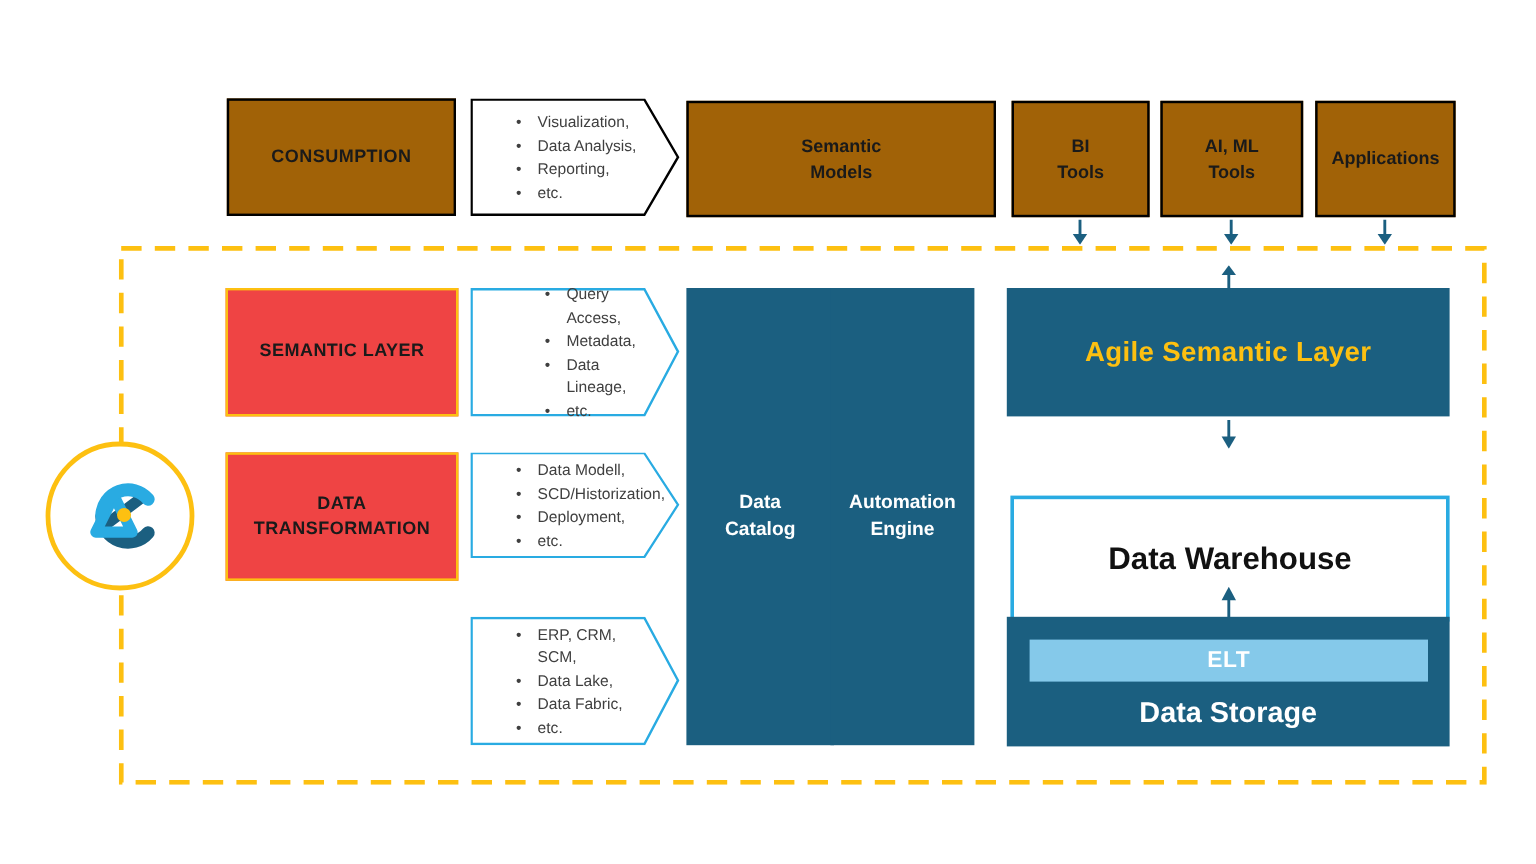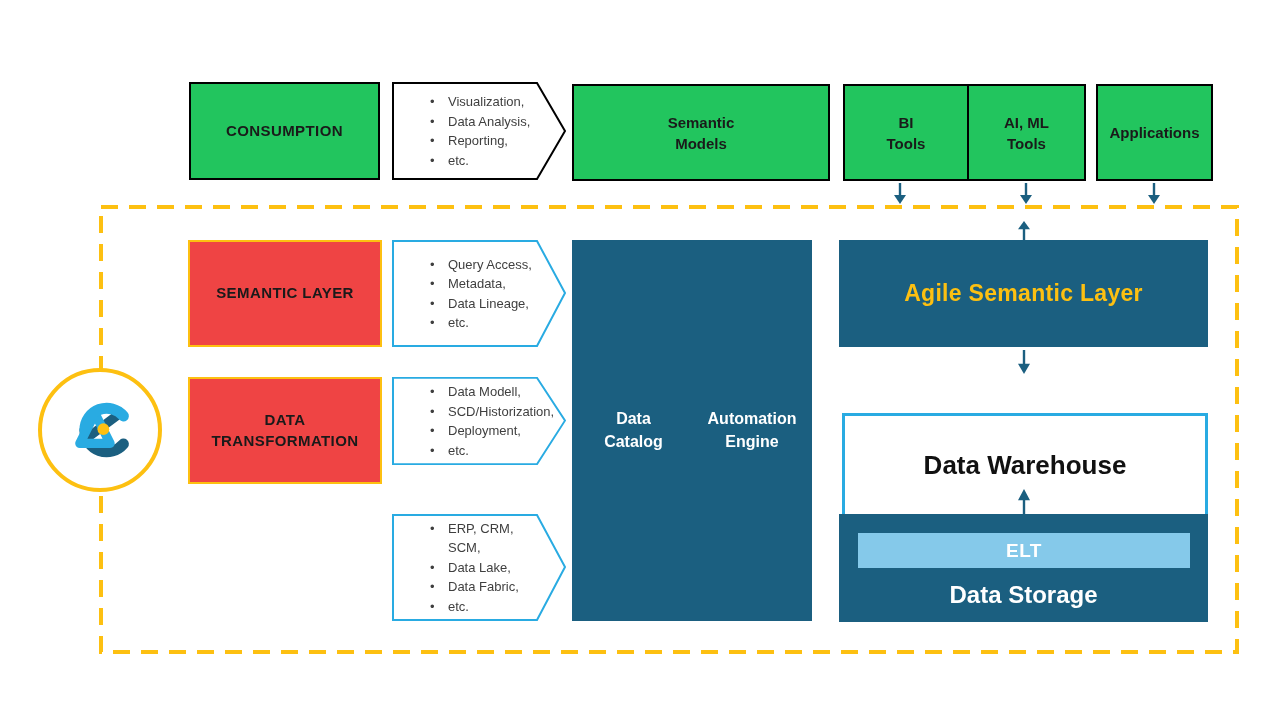--- a/index.html
+++ b/index.html
@@ -12,21 +12,21 @@
   }
   html,body{margin:0;padding:0;background:#fff;}
   .stage{
     position:relative;width:1280px;height:720px;background:#fff;
     font-family:"Liberation Sans",sans-serif;overflow:hidden;
   }
   .abs{position:absolute;box-sizing:border-box;}
   .flexc{display:flex;align-items:center;justify-content:center;text-align:center;}
   .pre{white-space:pre-line;}
 
-  .outline-black{border:2px solid #000;background:#22c55e;}
+  .outline-black{border:2px solid #000;background:#a16207;}
   .outline-gold{border:2px solid var(--gold);background:#ef4444;}
   .outline-sky{border:3px solid var(--sky);background:#fff;}
 
   .h-caps{font-weight:bold;font-size:15px;letter-spacing:.4px;color:var(--ink);line-height:1.35;}
   .h-top{font-weight:bold;font-size:15px;color:var(--ink);line-height:1.4;}
 
   .chev-svg{position:absolute;left:0;top:0;width:100%;height:100%;}
   .chev-content{position:relative;height:100%;display:flex;flex-direction:column;justify-content:center;padding:6px 30px 6px 36px;box-sizing:border-box;}
   ul.bullets{margin:0;padding:0;list-style:none;font-size:13px;color:var(--bullet);line-height:1.5;}
   ul.bullets li{position:relative;padding-left:20px;}
@@ -68,21 +68,21 @@
         <li>etc.</li>
       </ul>
     </div>
   </div>
 
   <div class="abs flexc outline-black" style="left:572px;top:84px;width:258px;height:97px;">
     <span class="h-top pre">Semantic
 Models</span>
   </div>
 
-  <div class="abs flexc outline-black" style="left:843px;top:84px;width:126px;height:97px;">
+  <div class="abs flexc outline-black" style="left:843px;top:84px;width:115px;height:97px;">
     <span class="h-top pre">BI
 Tools</span>
   </div>
 
   <div class="abs flexc outline-black" style="left:967px;top:84px;width:119px;height:97px;">
     <span class="h-top pre">AI, ML
 Tools</span>
   </div>
 
   <div class="abs flexc outline-black" style="left:1096px;top:84px;width:117px;height:97px;">
@@ -117,21 +117,21 @@
   </div>
 
   <div class="abs flexc outline-gold" style="left:188px;top:240px;width:194px;height:107px;">
     <span class="h-caps pre">SEMANTIC LAYER</span>
   </div>
   <div class="abs flexc outline-gold" style="left:188px;top:377px;width:194px;height:107px;">
     <span class="h-caps pre">DATA
 TRANSFORMATION</span>
   </div>
 
-  <div class="abs" style="left:392px;top:240px;width:175px;height:107px;">
+  <div class="abs" style="left:392px;top:240px;width:175px;height:107px;padding-left:24px;">
     <svg class="chev-svg" viewBox="0 0 175 107" preserveAspectRatio="none">
       <polygon points="1,1 145,1 173,53 145,106 1,106" fill="#fff" stroke="var(--sky)" stroke-width="2"></polygon>
     </svg>
     <div class="chev-content">
       <ul class="bullets">
         <li>Query Access,</li>
         <li>Metadata,</li>
         <li>Data Lineage,</li>
         <li>etc.</li>
       </ul>

